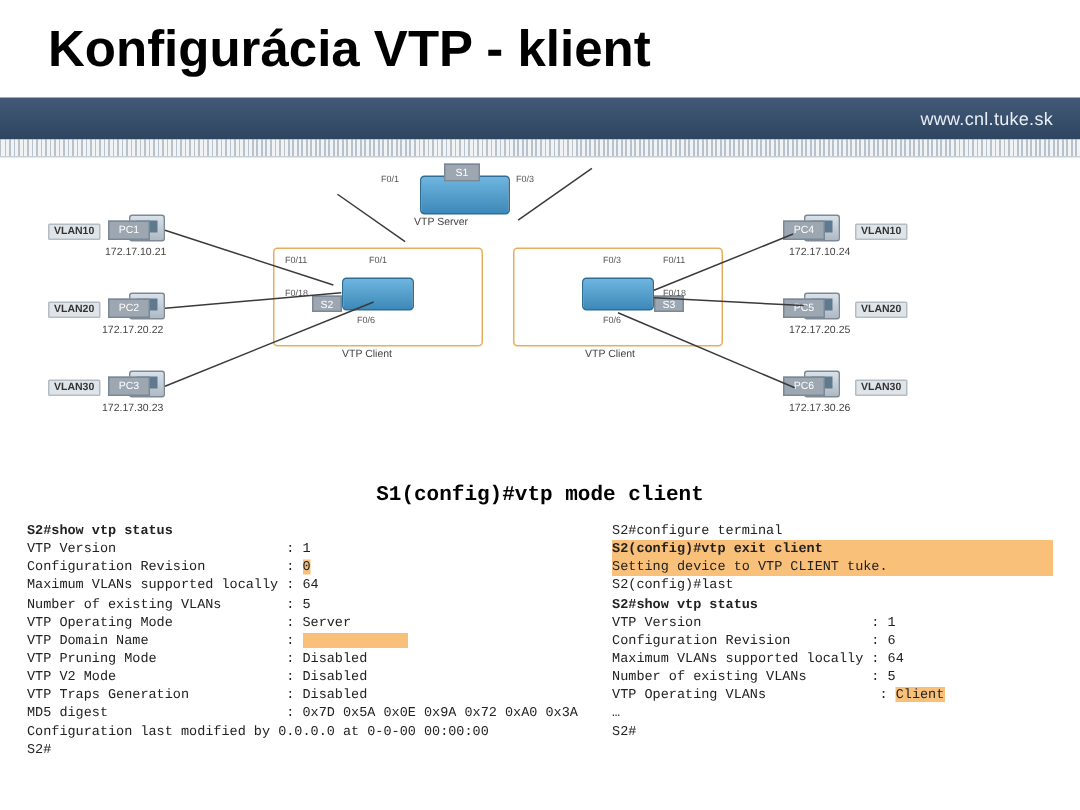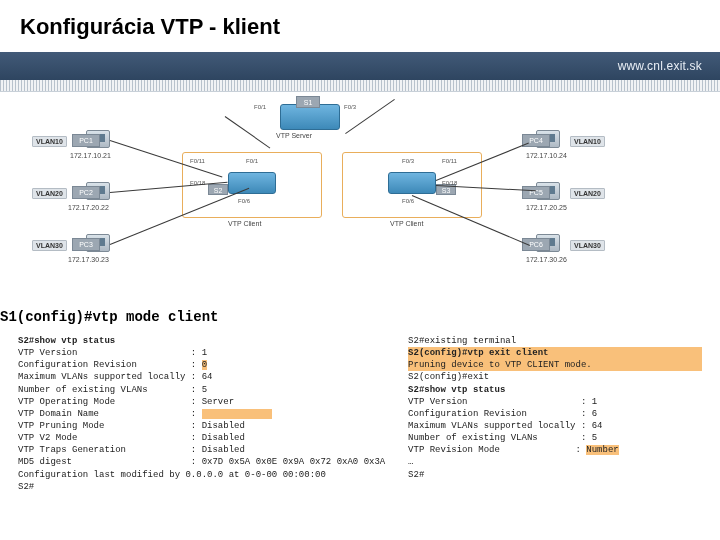--- a/index.html
+++ b/index.html
@@ -1,45 +1,45 @@
 <!DOCTYPE html>
 <html><head>
 <meta charset="utf-8">
 <style>
   * { margin: 0; padding: 0; box-sizing: border-box; }
   body { width: 720px; height: 540px; background: #fff; font-family: Arial, sans-serif; overflow: hidden; position: relative; }
-  .title { font-size: 22px; font-weight: bold; color: #000; padding: 14px 0 12px 20px; }
+  .title { font-size: 34px; font-weight: bold; color: #000; padding: 14px 0 12px 32px; }
   .banner { height: 28px; background: linear-gradient(#425a78,#2e4560); display: flex; justify-content: flex-end; align-items: center; padding-right: 18px; }
   .banner-url { color: #e8eef5; font-size: 12px; letter-spacing: .2px; }
   .ruler { height: 12px; background: repeating-linear-gradient(90deg,#b8c2cc 0 1px,#f1f3f5 1px 3px); border-bottom: 1px solid #c8d0d8; }
   .diagram { position: relative; height: 205px; margin: 8px 32px 0 32px; }
   .switch { position: absolute; width: 48px; height: 22px; background: linear-gradient(#6fb5e0,#3d89b8); border: 1px solid #2e6d95; border-radius: 3px; }
   .switch-big { width: 60px; height: 26px; }
   .pc { position: absolute; width: 24px; height: 18px; background: linear-gradient(#d9e2e9,#aeb9c4); border: 1px solid #7d8a96; border-radius: 2px; }
   .pc::after { content:""; position:absolute; left:4px; top:3px; right:4px; height:8px; background:#5f7a8f; }
   .pc-lbl-box { position:absolute; width:28px; height:13px; background:#9ca7b2; border:1px solid #7b8895; color:#fff; font-size:7px; text-align:center; line-height:12px; }
   .vlan-pill { position: absolute; background: #dfe4e9; border: 1px solid #b4bcc4; padding: 1px 3px; font-size: 7px; font-weight: bold; color: #333; border-radius:1px; }
   .ip { position: absolute; font-size: 7px; color: #444; }
   .port { position:absolute; font-size:6px; color:#555; }
   .zone { position:absolute; border:1px solid #e9ae5b; border-radius:3px; }
   .zone-lbl { position:absolute; font-size:7px; color:#444; }
   .line { position:absolute; background:#3a3a3a; }
-  .cmd { font-family: "Courier New", monospace; font-size: 14px; font-weight: bold; margin-top: 4px; }
+  .cmd { text-align: center; font-family: "Courier New", monospace; font-size: 14px; font-weight: bold; margin-top: 4px; }
   .cli-row { display:flex; gap:16px; margin: 10px 18px 16px 18px; justify-content: center; }
   .cli { font-family: "Courier New", monospace; font-size: 9px; color: #222; line-height: 1.35; white-space: pre; position:relative; }
   .cli-left { flex: 1 1 56%; }
   .cli-right { flex: 1 1 44%; }
   .hl { background: #f9c07a; }
 </style>
 </head>
 <body>
 
 <div class="title">Konfigurácia VTP - klient</div>
 <div class="banner">
-  <span class="banner-url">www.cnl.exit.sk</span>
+  <span class="banner-url">www.cnl.tuke.sk</span>
 </div>
 <div class="ruler"></div>
 
 <div class="diagram">
 
   <div class="switch switch-big" style="left:248px; top:4px;"></div>
   <div class="pc-lbl-box" style="left:264px; top:-4px; width:24px; height:12px; font-size:7px;">S1</div>
   <div class="zone-lbl" style="left:244px; top:32px;">VTP Server</div>
   <div class="port" style="left:222px; top:4px;">F0/1</div>
   <div class="port" style="left:312px; top:4px;">F0/3</div>
@@ -113,25 +113,25 @@
 <span>Number of existing VLANs        : 5</span>
 <span>VTP Operating Mode              : Server</span>
 <span><span>VTP Domain Name                 :</span> <span class="hl">             </span></span>
 <span>VTP Pruning Mode                : Disabled</span>
 <span>VTP V2 Mode                     : Disabled</span>
 <span>VTP Traps Generation            : Disabled</span>
 <span>MD5 digest                      : 0x7D 0x5A 0x0E 0x9A 0x72 0xA0 0x3A</span>
 <span>Configuration last modified by 0.0.0.0 at 0-0-00 00:00:00</span>
 <span>S2#</span></div>
 
-  <div class="cli cli-right"><span>S2#existing terminal</span>
+  <div class="cli cli-right"><span>S2#configure terminal</span>
 <span class="hl" style="display:inline-block;width:100%"><b>S2(config)#vtp exit client</b></span>
-<span class="hl" style="display:inline-block;width:100%">Pruning device to VTP CLIENT mode.</span>
-<span><span style="font-weight:normal">S2(config)#exit</span></span>
+<span class="hl" style="display:inline-block;width:100%">Setting device to VTP CLIENT tuke.</span>
+<span><span style="font-weight:normal">S2(config)#last</span></span>
 <span><b>S2#show vtp status</b></span>
 <span>VTP Version                     : 1</span>
 <span>Configuration Revision          : 6</span>
 <span>Maximum VLANs supported locally : 64</span>
 <span>Number of existing VLANs        : 5</span>
-<span><span>VTP Revision Mode              :</span> <span class="hl">Number</span></span>
+<span><span>VTP Operating VLANs              :</span> <span class="hl">Client</span></span>
 <span>…</span>
 <span>S2#</span></div>
 </div>
 
 </body></html>

